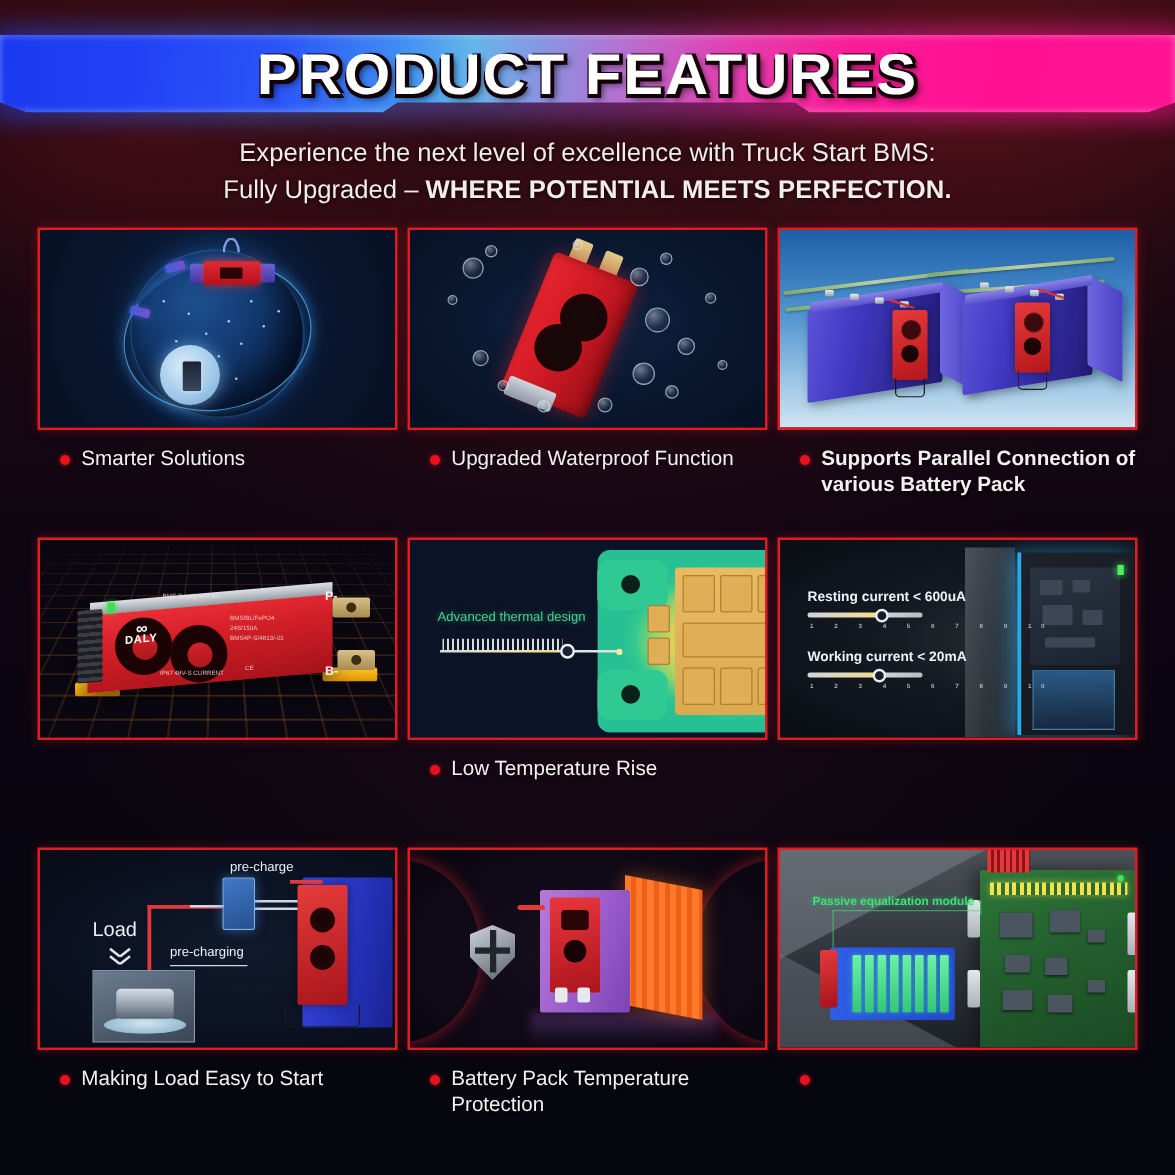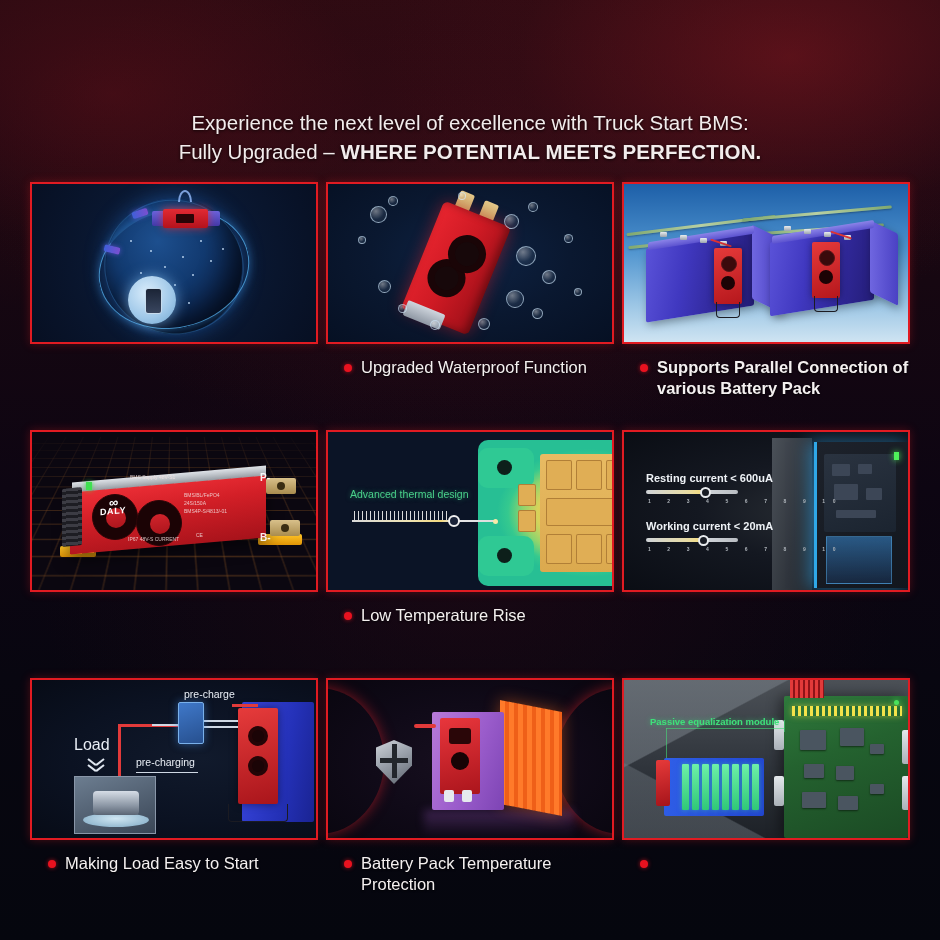--- a/index.html
+++ b/index.html
@@ -581,20 +581,25 @@
     background: repeating-linear-gradient(90deg,#e23a3a 0 3px,#8e1318 3px 5px);
   }
   .clip-wht { position: absolute; background: linear-gradient(180deg,#e4e8ec,#aab1b8); border-radius: 2px; }
   .led-dot { position: absolute; width: 5px; height: 5px; border-radius: 50%; background: #49e25c; box-shadow: 0 0 6px #49e25c; }
 </style>
 </head>
 <body>
 
 <div id="page">
 
+  <div id="banner-wrap">
+    <div id="banner-glow"></div>
+    <div id="banner"></div>
+    <div id="banner-title">PRODUCT FEATURES</div>
+  </div>
 
   <div id="subtitle">
     <span class="ln">Experience the next level of excellence with Truck Start BMS:</span>
     <span class="ln"><span>Fully Upgraded – </span><span class="bold">WHERE POTENTIAL MEETS PERFECTION.</span></span>
   </div>
 
   <div id="grid">
 
     <div class="cell r0 c0">
       <div class="thumb">
@@ -615,20 +620,24 @@
           <div class="dot-s" style="left:190px;top:64px"></div>
           <div class="dot-s" style="left:98px;top:56px"></div>
           <div class="sat" style="left:100px;top:26px;transform:rotate(-18deg)"></div>
           <div class="sat" style="left:72px;top:62px;transform:rotate(14deg)"></div>
           <div class="chip-wing" style="left:120px"></div>
           <div class="chip-wing" style="left:172px"></div>
           <div class="bms-chip"></div>
           <div class="wifi-mark"></div>
           <div class="phone-circle"></div>
         </div>
+      </div>
+      <div class="caption">
+        <span class="bullet"></span>
+        <span class="cap-text">Smarter Solutions</span>
       </div>
     </div>
 
     <div class="cell r0 c1">
       <div class="thumb">
         <div class="scene s-water">
           <div class="wp-term t1"></div>
           <div class="wp-term t2"></div>
           <div class="wp-body">
             <div class="wp-inf">

